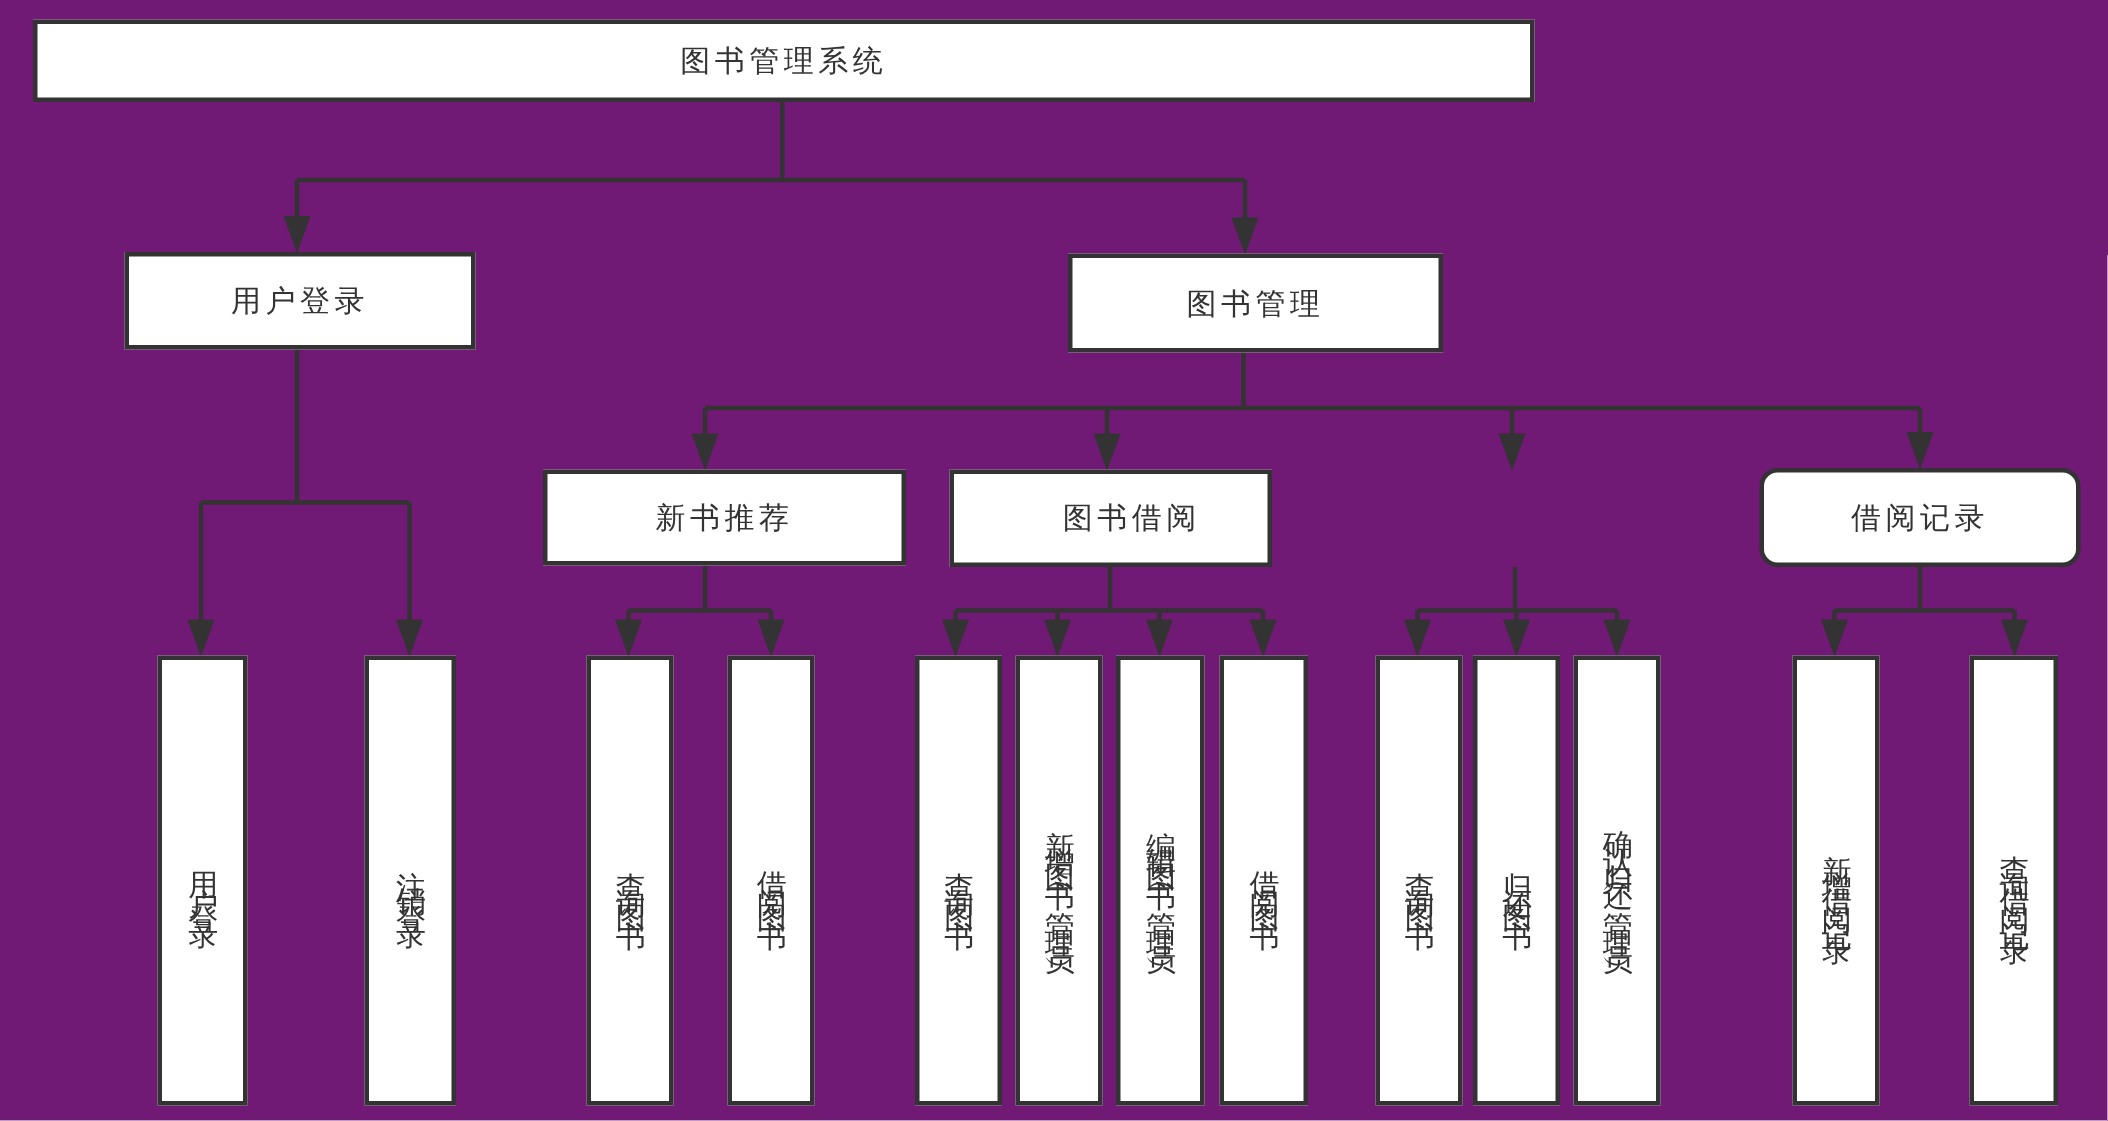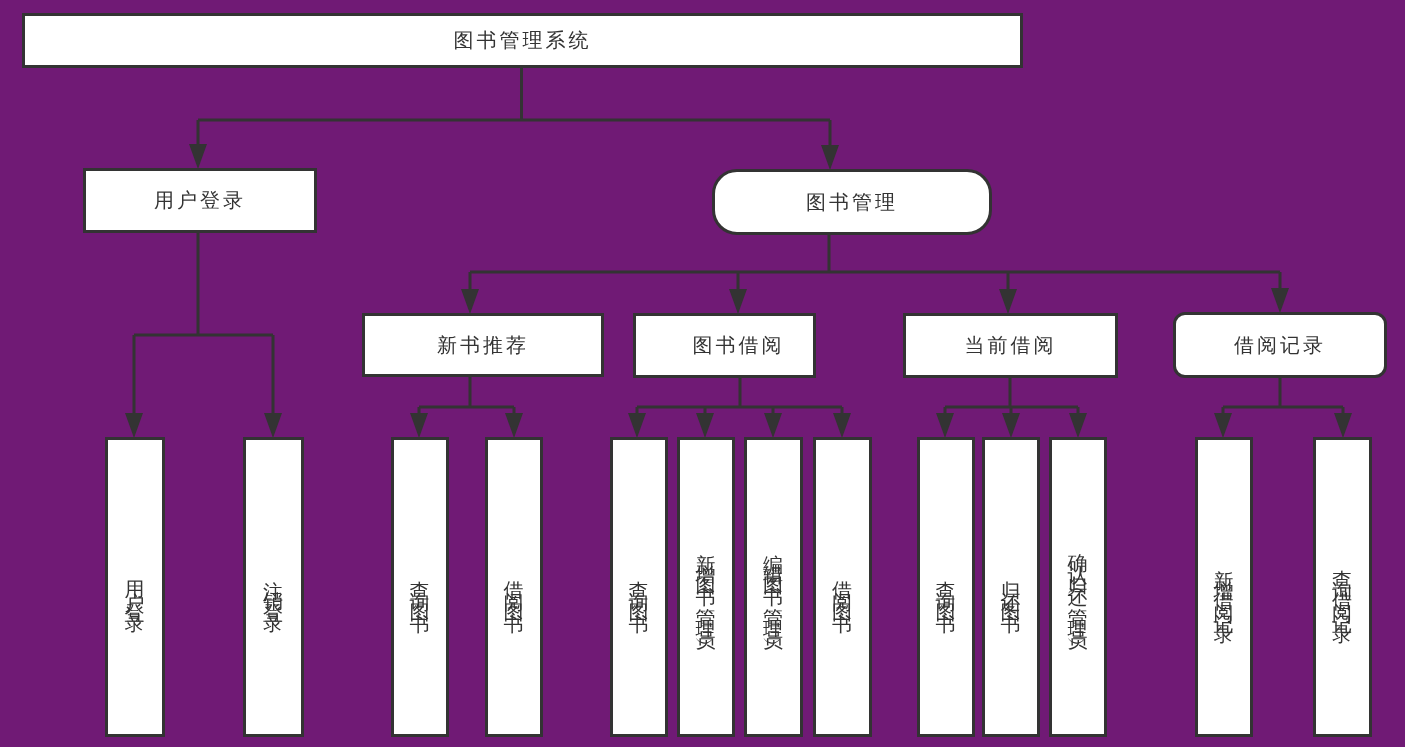--- a/index.html
+++ b/index.html
@@ -93,32 +93,29 @@
     </g>
   </svg>
 
   <div class="box" style="left:22px; top:13px; width:1001px; height:55px;">
     <span class="hlabel">图书管理系统</span>
   </div>
 
   <div class="box" style="left:83px; top:168px; width:234px; height:65px;">
     <span class="hlabel">用户登录</span>
   </div>
-  <div class="box" style="left:712px; top:169px; width:280px; height:66px;border-radius:25px;">
+  <div class="box" style="left:712px; top:169px; width:250px; height:66px;">
     <span class="hlabel">图书管理</span>
   </div>
 
   <div class="box" style="left:362px; top:313px; width:242px; height:64px;">
     <span class="hlabel">新书推荐</span>
   </div>
-  <div class="box" style="left:633px; top:313px; width:183px; height:65px;padding-left:28px;">
+  <div class="box" style="left:633px; top:313px; width:215px; height:65px;padding-left:28px;">
     <span class="hlabel">图书借阅</span>
-  </div>
-  <div class="box" style="left:903px; top:313px; width:215px; height:65px;">
-    <span class="hlabel">当前借阅</span>
   </div>
   <div class="box" style="left:1173px; top:312px; width:214px; height:66px;border-radius:12px;">
     <span class="hlabel">借阅记录</span>
   </div>
 
   <div class="box" style="left:105px; top:437px; width:60px; height:300px;">
     <span class="vlabel">用户登录</span>
   </div>
   <div class="box" style="left:243px; top:437px; width:61px; height:300px;">
     <span class="vlabel">注销登录</span>

